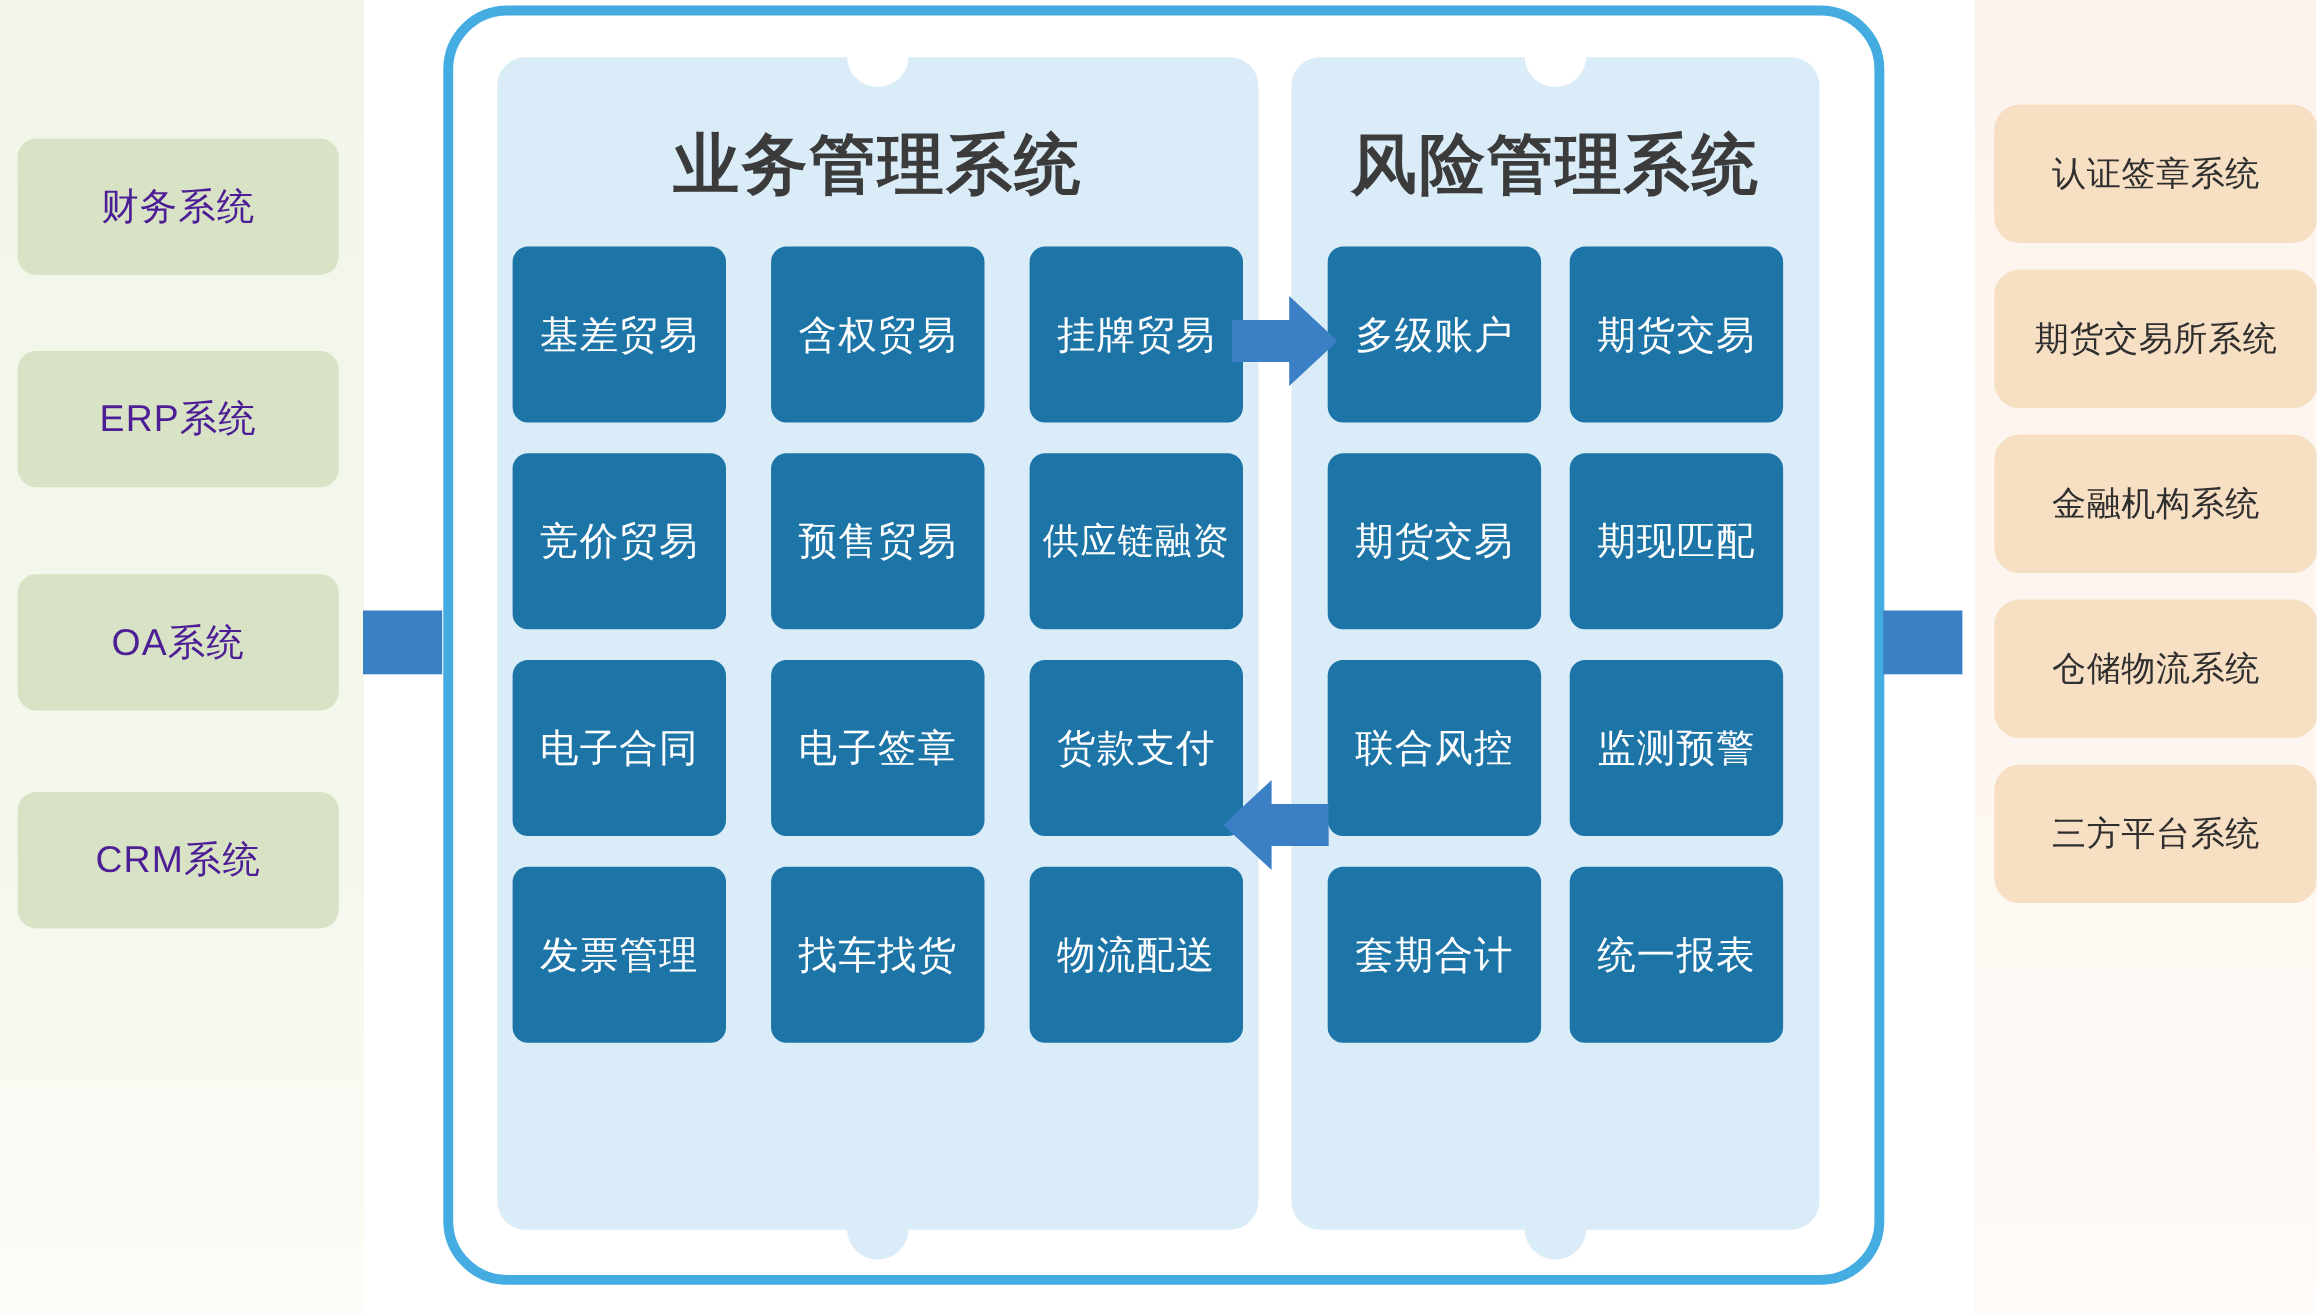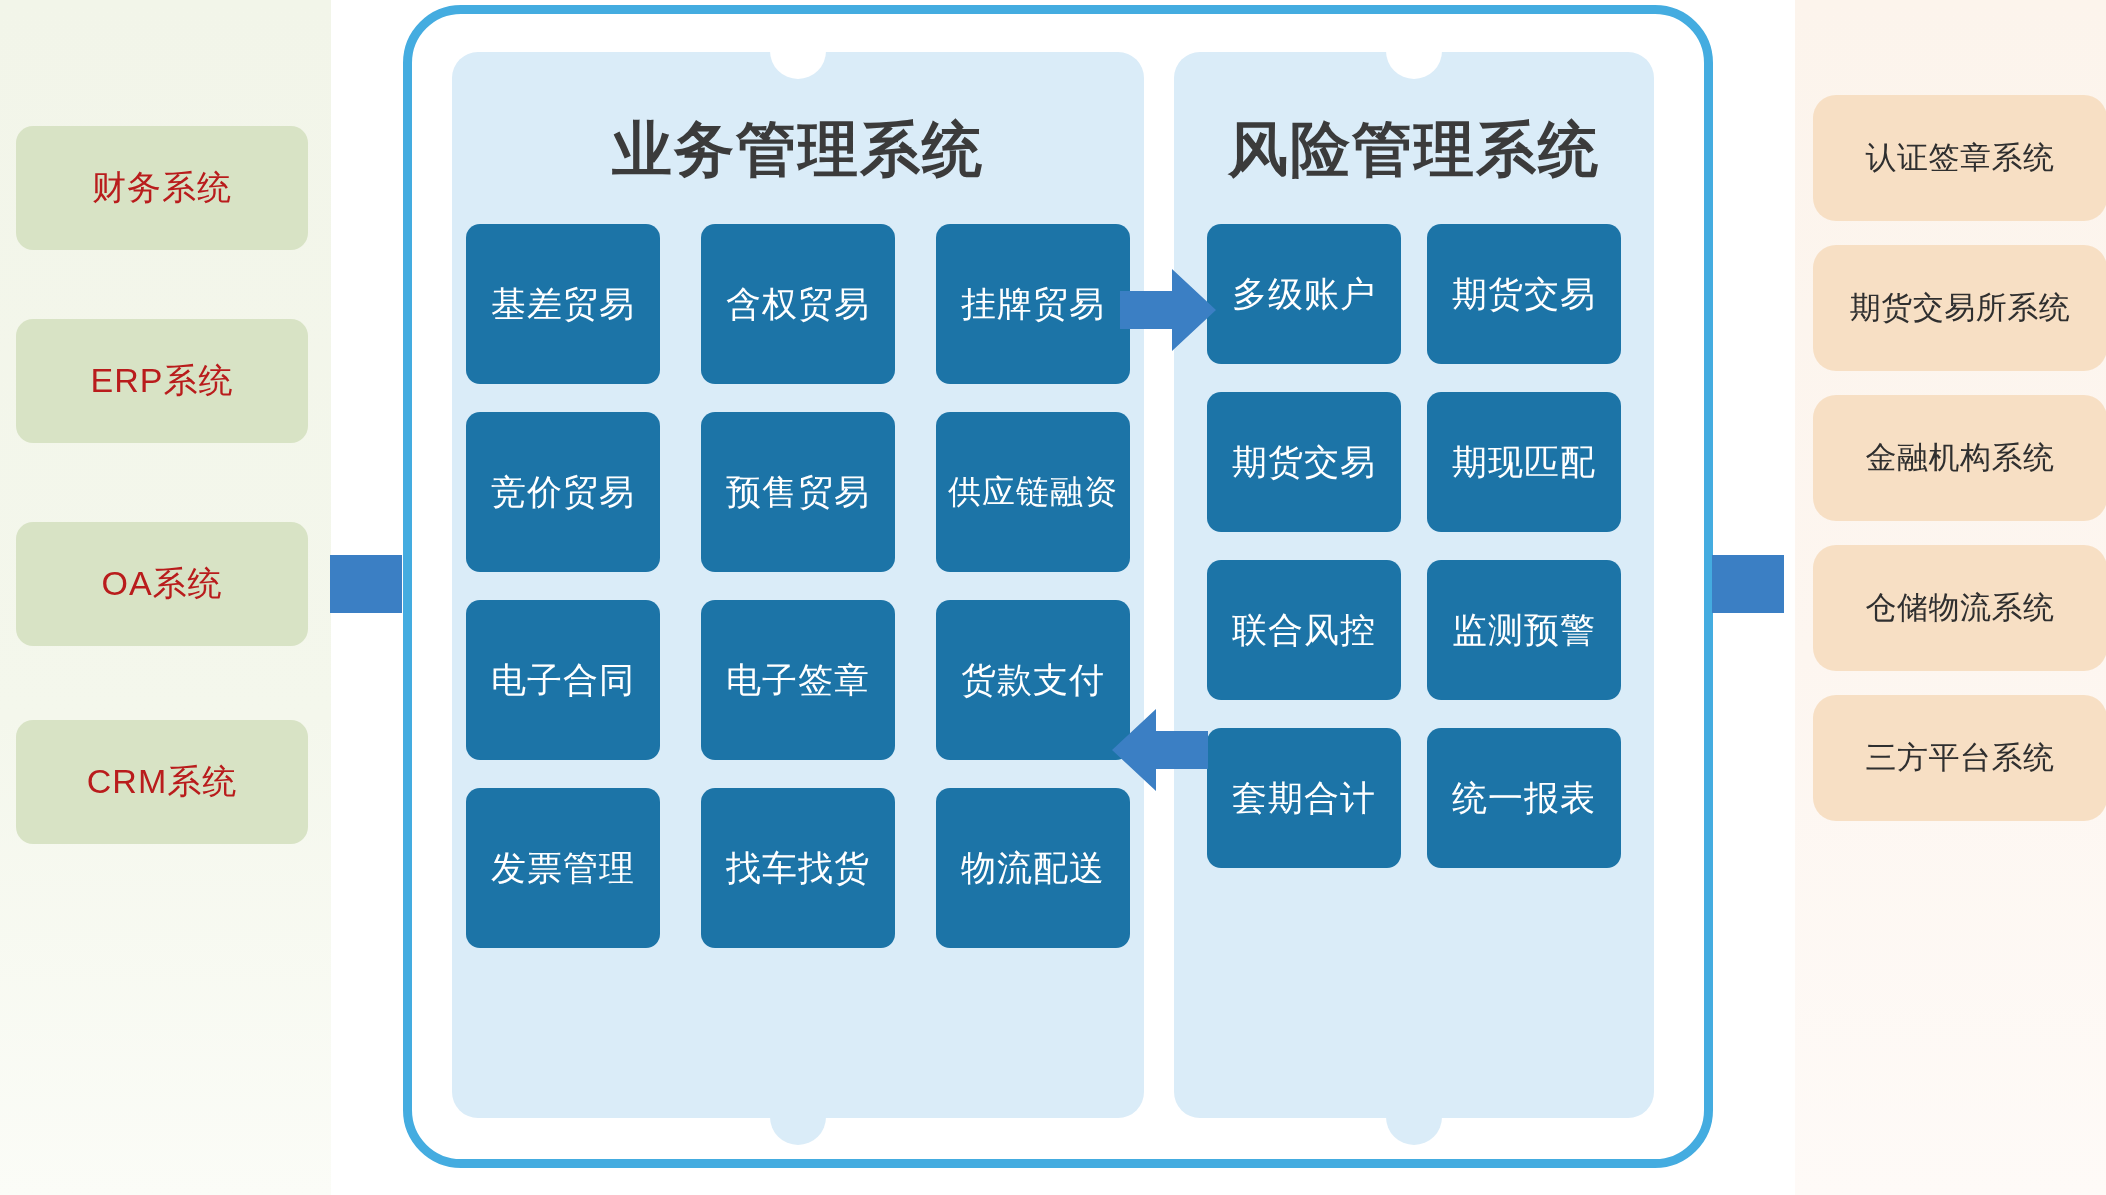--- a/index.html
+++ b/index.html
@@ -30,21 +30,21 @@
     width: 292px;
     height: 124px;
     background: #d8e3c5;
     border-radius: 17px;
     display: flex;
     align-items: center;
     justify-content: center;
   }
   .ext-box-green .lbl {
     font-size: 34px;
-    color: #b91c1c;
+    color: #4c1d95;
     letter-spacing: 1px;
     white-space: nowrap;
   }
 
   
   #right-panel {
     position: absolute;
     left: 1795px;
     top: 0;
     width: 311px;
@@ -162,21 +162,21 @@
     justify-content: center;
     color: #ffffff;
   }
   #grid-business .feature-card {
     width: 194px;
     height: 160px;
     font-size: 35px;
   }
   #grid-risk .feature-card {
     width: 194px;
-    height: 140px;
+    height: 160px;
     font-size: 35px;
   }
   .feature-card .lbl { white-space: nowrap; letter-spacing: 1px; }
 
   
   .flow-arrow {
     position: absolute;
     width: 96px;
     height: 88px;
   }

